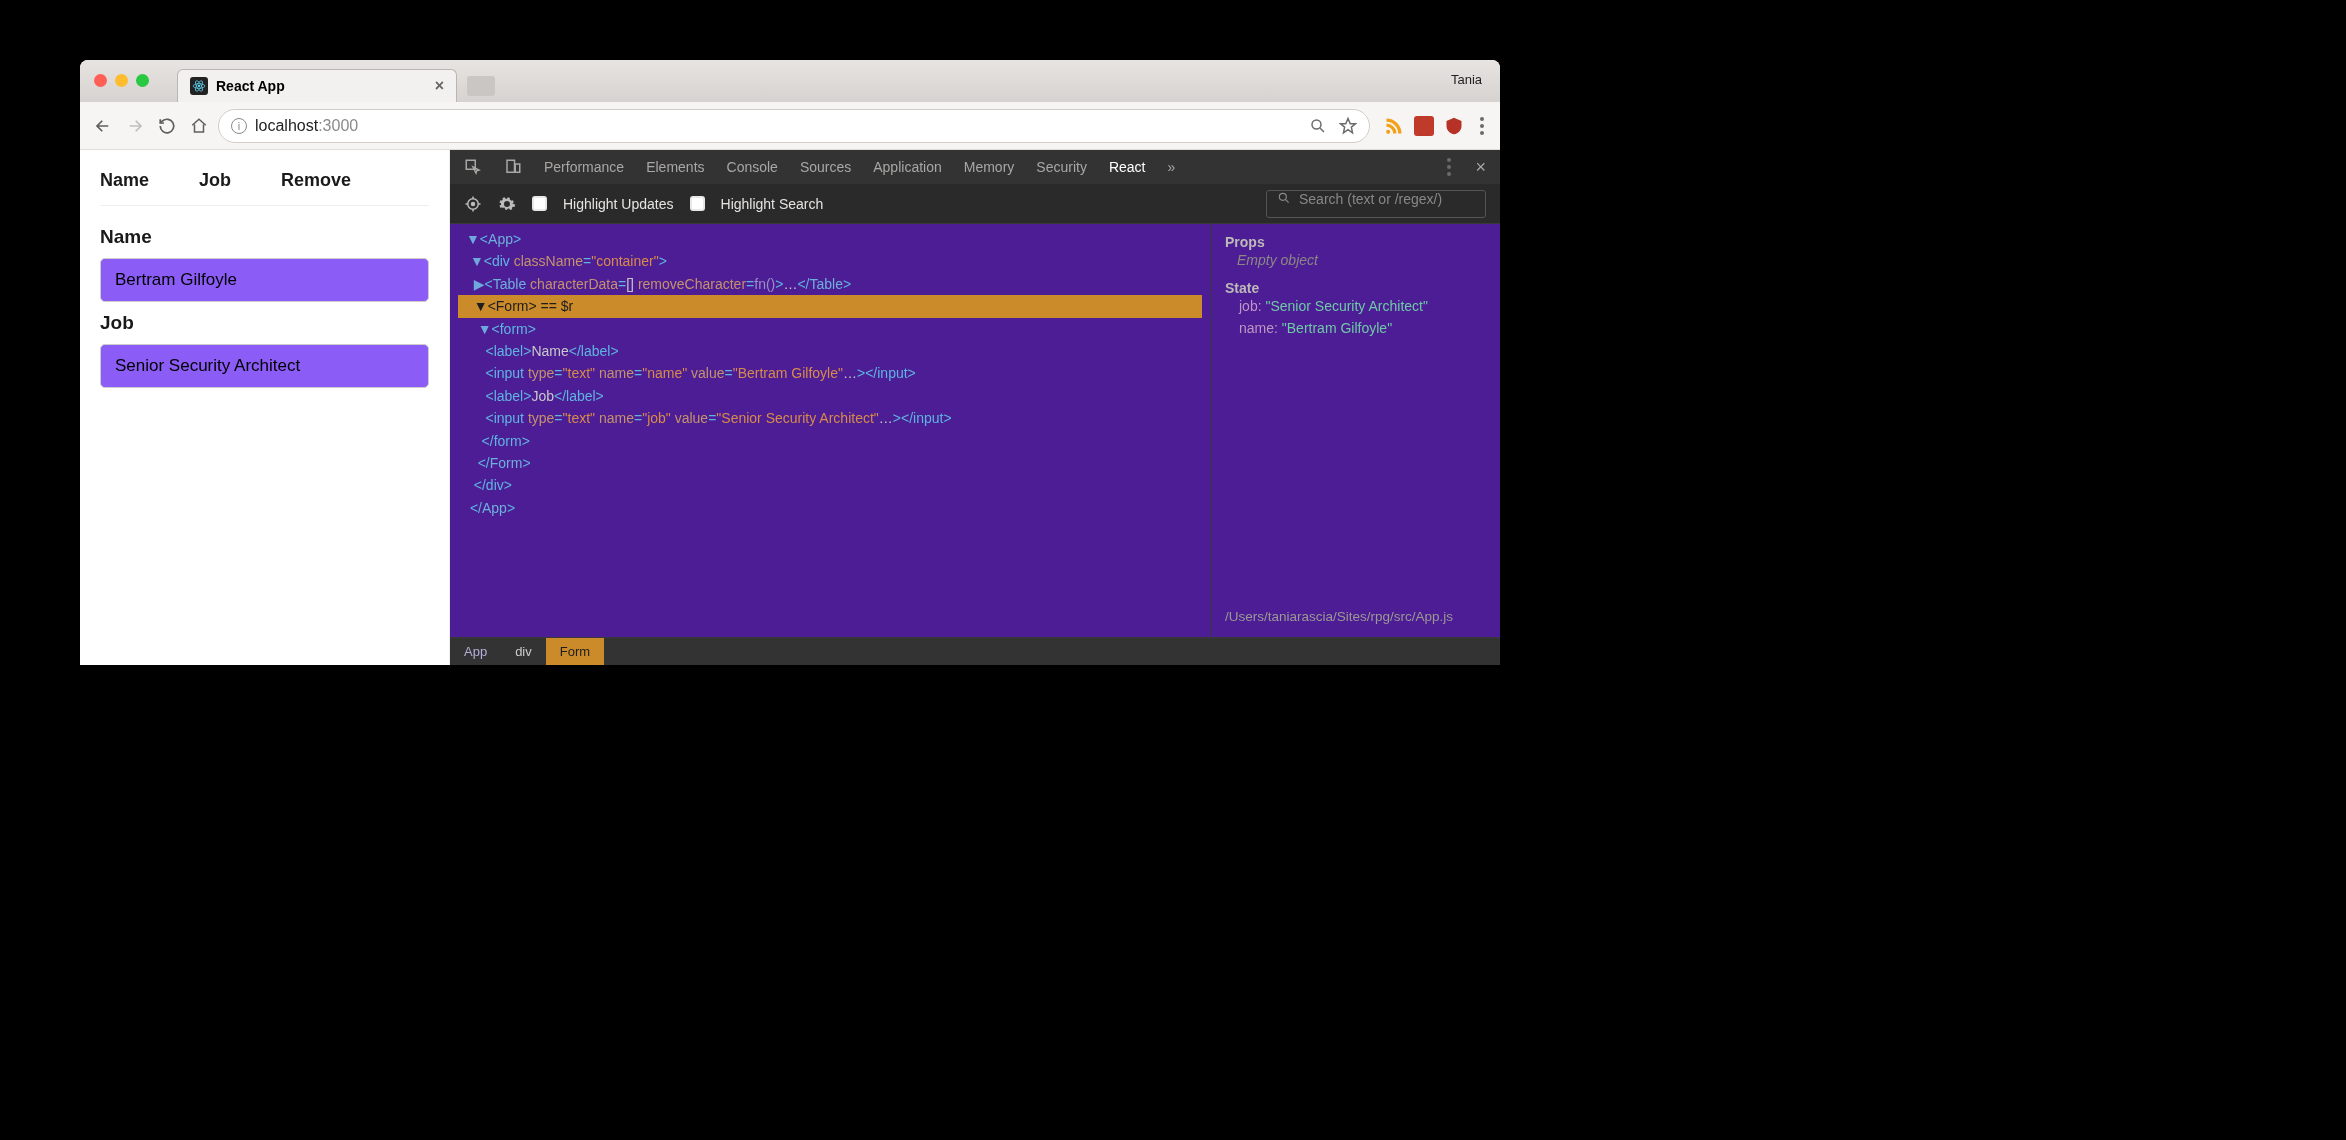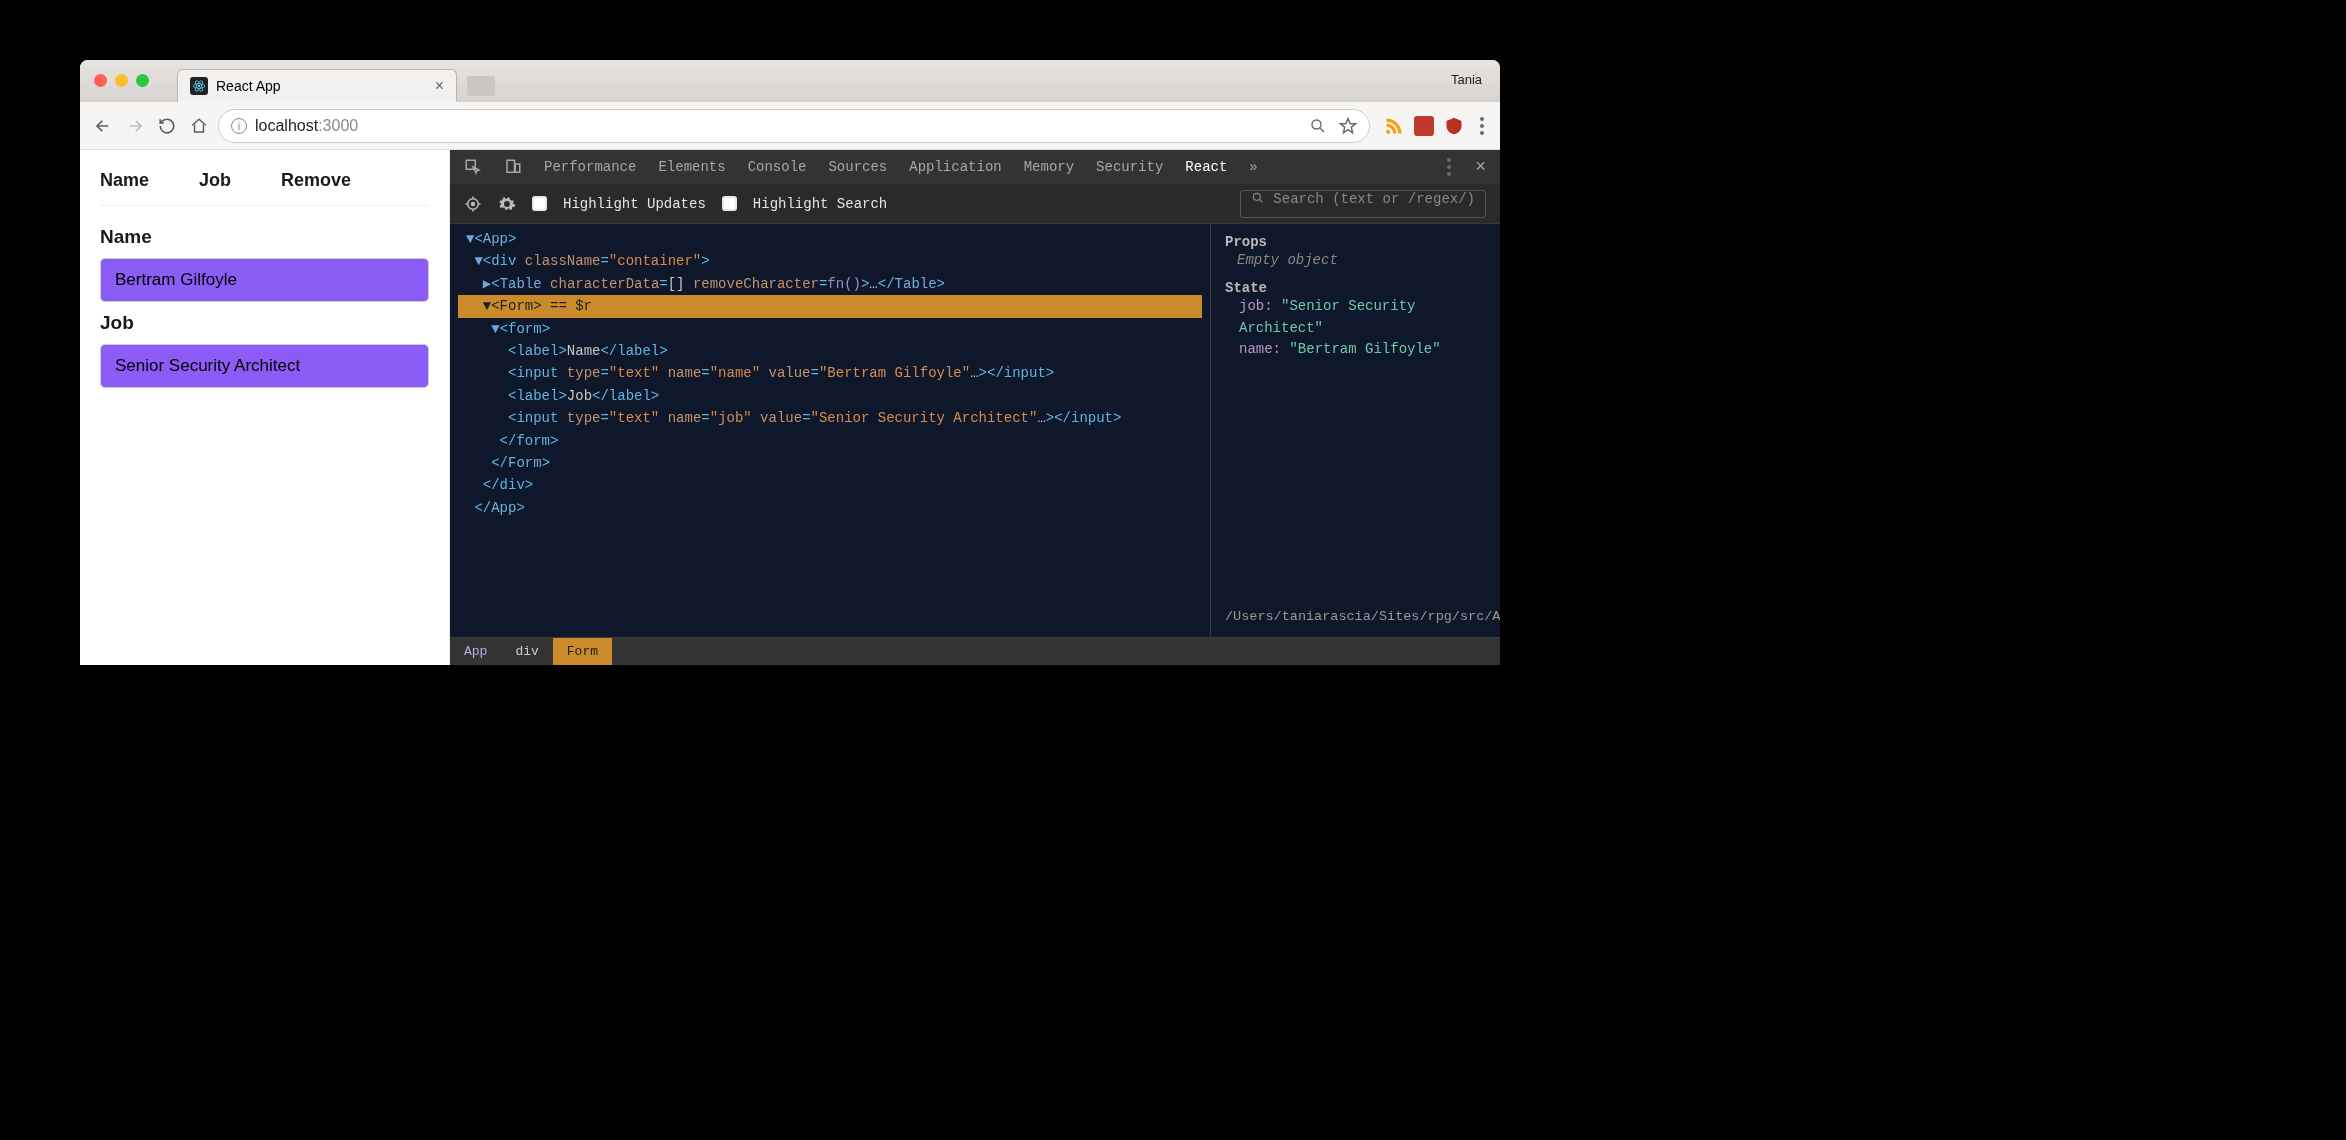--- a/index.html
+++ b/index.html
@@ -39,20 +39,21 @@
     height: 33px;
     background:#f3f1f0;
     border:1px solid #b9b5b2;
     border-bottom:none;
     border-radius:6px 6px 0 0;
     display:flex; align-items:center;
     padding:0 12px;
     gap:8px;
     min-width: 280px;
     font-size:14px;
+    font-weight:bold;
   }
   .favicon{width:18px;height:18px;border-radius:3px;background:#222;display:flex;align-items:center;justify-content:center}
   .tab-close{margin-left:auto;color:#666;font-size:16px}
   .new-tab{width:28px;height:20px;margin-left:10px;margin-bottom:6px;background:#c9c6c3;border-radius:3px}
   .profile{position:absolute;right:18px;top:12px;font-size:13px;color:#222}
   
   .urlbar{
     height:48px;background:#f7f5f4;border-bottom:1px solid #ddd;
     display:flex;align-items:center;padding:0 10px;gap:6px;
   }
@@ -74,21 +75,21 @@
   .content{flex:1;display:flex;min-height:0}
   .page{
     width:370px;background:#fff;border-right:1px solid #eee;
     padding:14px 20px;color:#1a1a1a;
   }
   .tbl-head{display:flex;gap:50px;font-weight:700;font-size:18px;padding:6px 0 14px}
   .page hr{border:none;border-top:1px solid #eee;margin-bottom:20px}
   .lbl{font-weight:700;font-size:19px;margin:10px 0 10px}
   .inp{width:100%;height:44px;border:1px solid #ccc;border-radius:5px;padding:0 14px;font-size:17px;background:#8b5cf6}
   
-  .devtools{flex:1;background:#0f172a;color:#ccc;display:flex;flex-direction:column;font-family:Liberation Mono, monospace;font-size:14px;min-width:0}
+  .devtools{flex:1;background:#4c1d95;color:#ccc;display:flex;flex-direction:column;font-family:Liberation Sans, sans-serif;font-size:14px;min-width:0}
   .dt-tabs{height:34px;background:#333;display:flex;align-items:center;gap:22px;padding:0 14px;color:#a9a7a5}
   .dt-tab{cursor:pointer}
   .dt-tab.active{color:#fff}
   .dt-chev{color:#a9a7a5}
   .dt-right{margin-left:auto;display:flex;gap:18px;align-items:center}
   .dt-toolbar{height:40px;background:#2a2a2a;display:flex;align-items:center;gap:16px;padding:0 14px;border-bottom:1px solid #3a3a3a}
   .chk{width:15px;height:15px;border:2px solid #e8e8e8;border-radius:3px;background:#fff}
   .dt-search{margin-left:auto;height:28px;border:1px solid #555;border-radius:3px;padding:0 10px;display:flex;gap:8px;color:#888;min-width:220px}
   .dt-body{flex:1;display:flex;min-height:0}
   .tree{flex:1;overflow:auto;padding:4px 8px;line-height:1.6}

